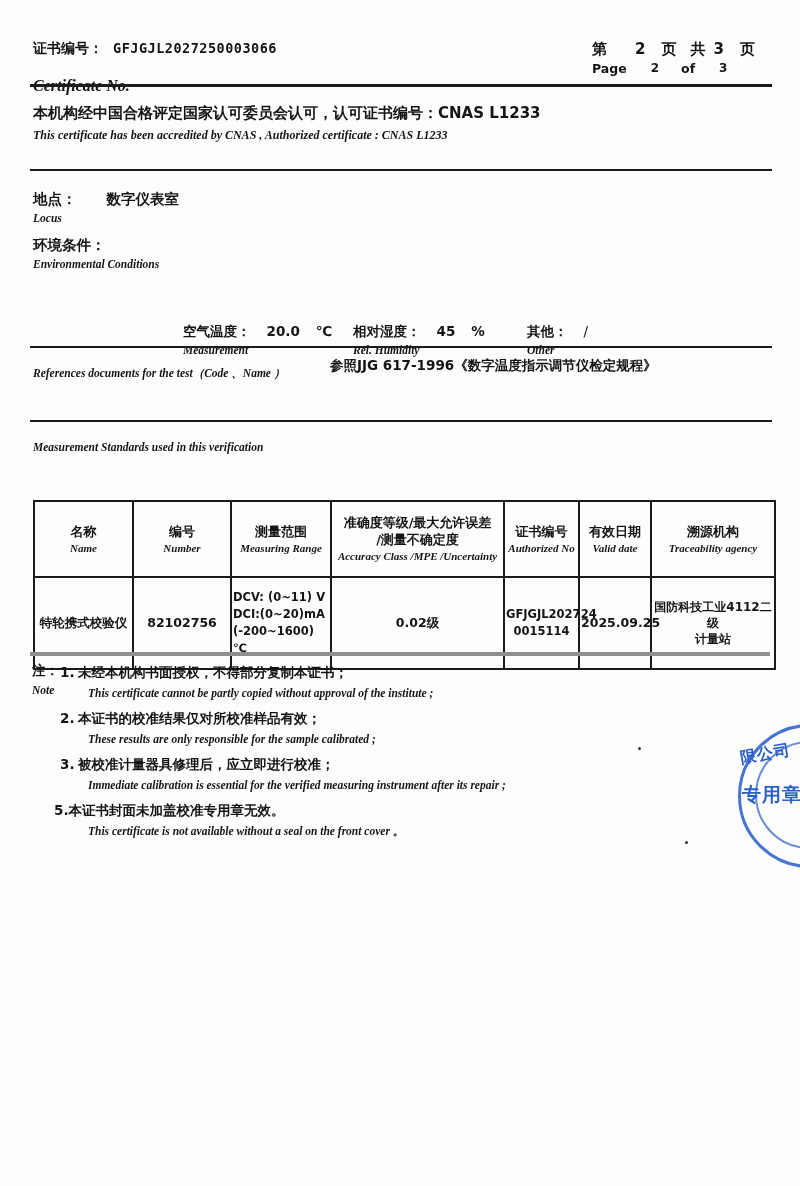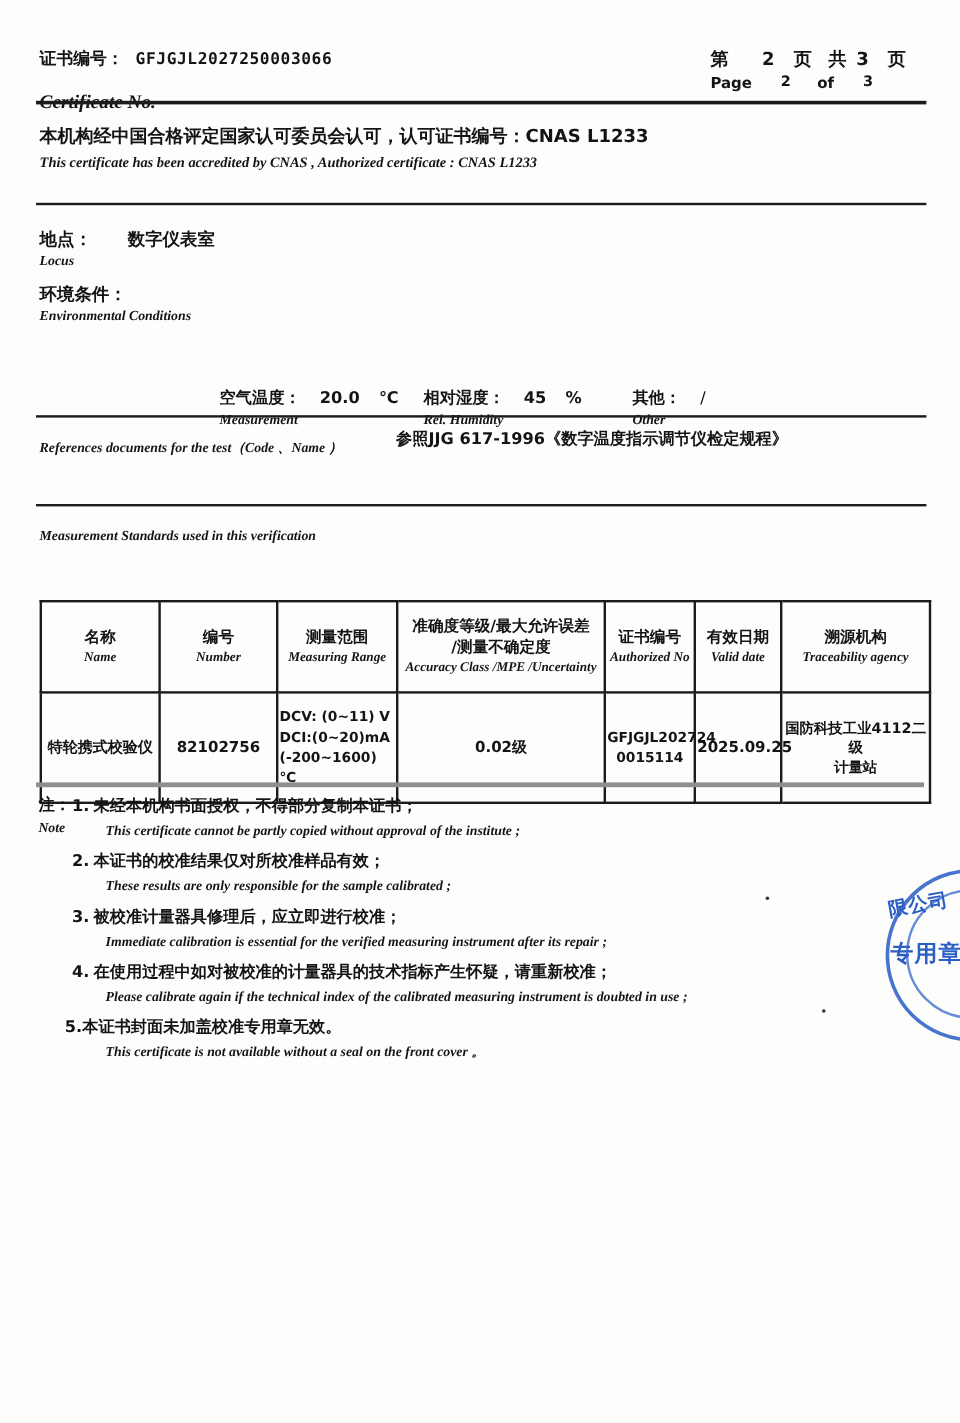--- a/index.html
+++ b/index.html
@@ -232,24 +232,20 @@
     </div>
     <div class="note-item">
       <div class="note-l1"><span class="nnum">2.</span><span>本证书的校准结果仅对所校准样品有效；</span></div>
       <div class="note-l2">These results are only responsible for the sample calibrated ;</div>
     </div>
     <div class="note-item">
       <div class="note-l1"><span class="nnum">3.</span><span>被校准计量器具修理后，应立即进行校准；</span></div>
       <div class="note-l2">Immediate calibration is essential for the verified measuring instrument after its repair ;</div>
     </div>
     <div class="note-item">
-      <div class="note-l1"><span class="nnum">4.</span><span>在使用过程中如对被校准的计量器具的技术指标产生怀疑，请重新校准；</span></div>
-      <div class="note-l2">Please calibrate again if the technical index of the calibrated measuring instrument is doubted in use ;</div>
-    </div>
-    <div class="note-item">
       <div class="note-l1" style="padding-left:22px;"><span class="nnum" style="min-width:12px;">5.</span><span>本证书封面未加盖校准专用章无效。</span></div>
       <div class="note-l2">This certificate is not available without a seal on the front cover 。</div>
     </div>
   </div>
 
   <div class="stamp">
     <div class="ring outer"></div>
     <div class="ring inner"></div>
     <div class="stamp-arc">限公司</div>
     <div class="stamp-mid">专用章</div>

